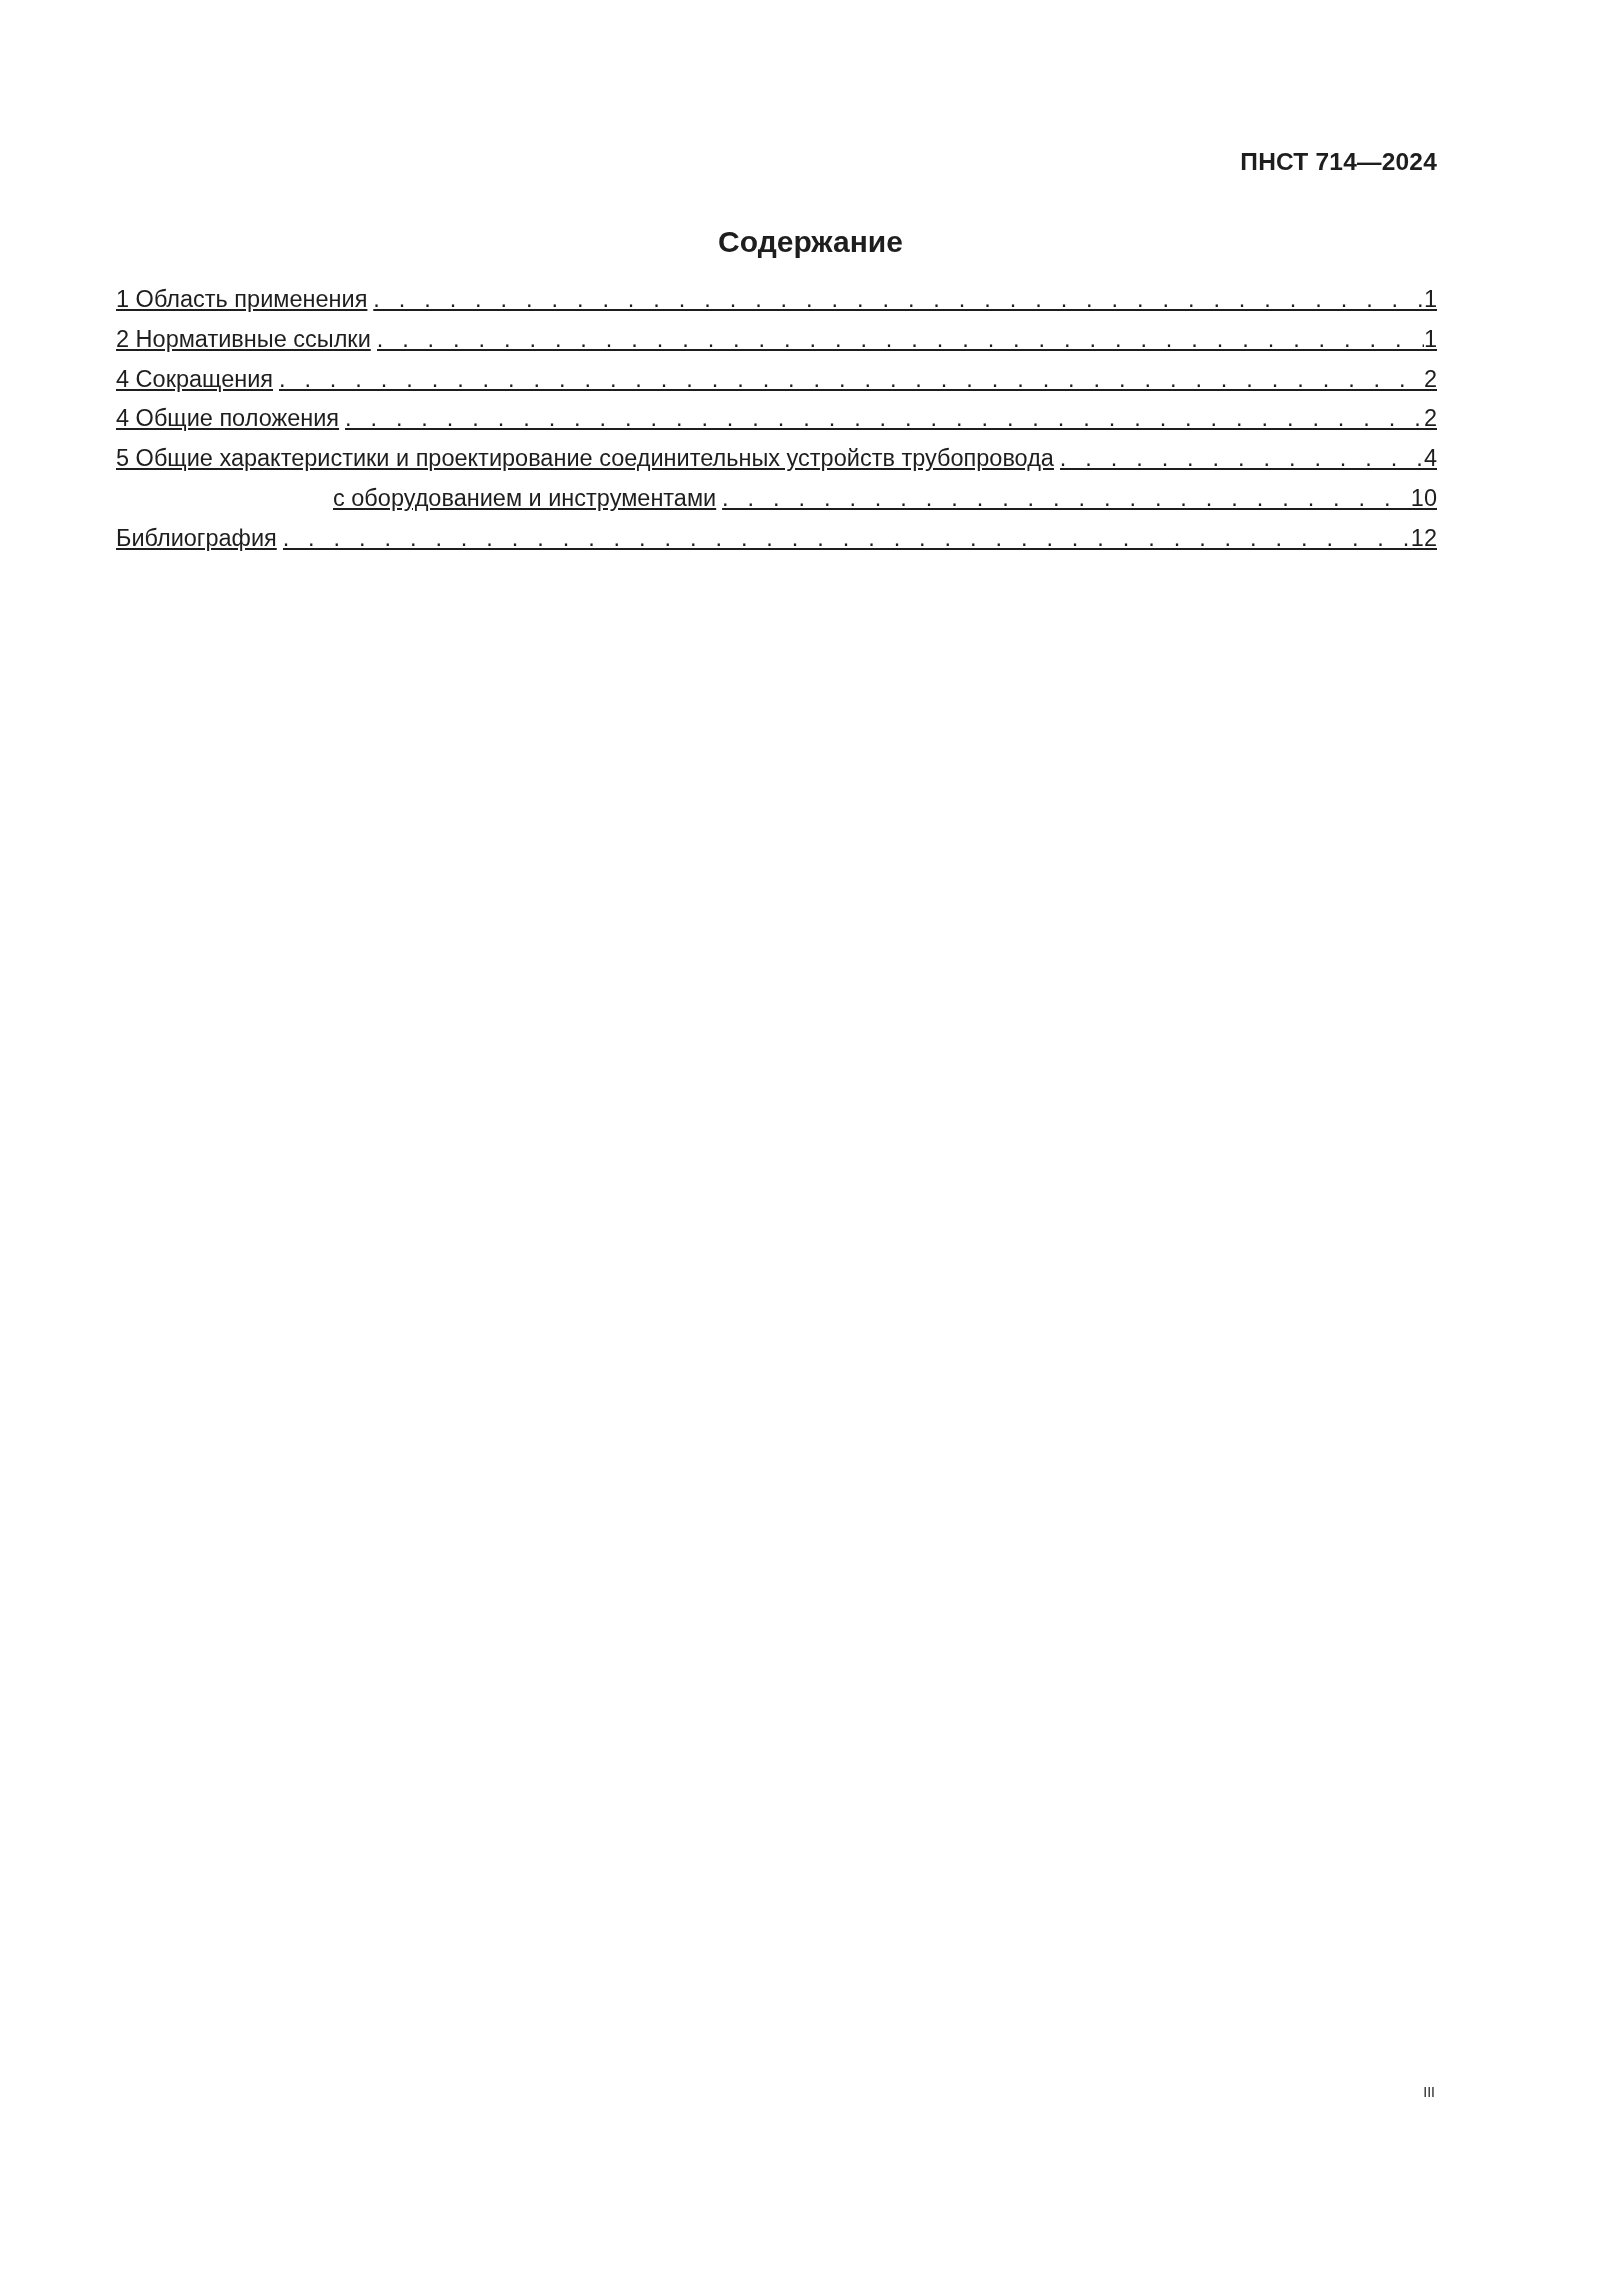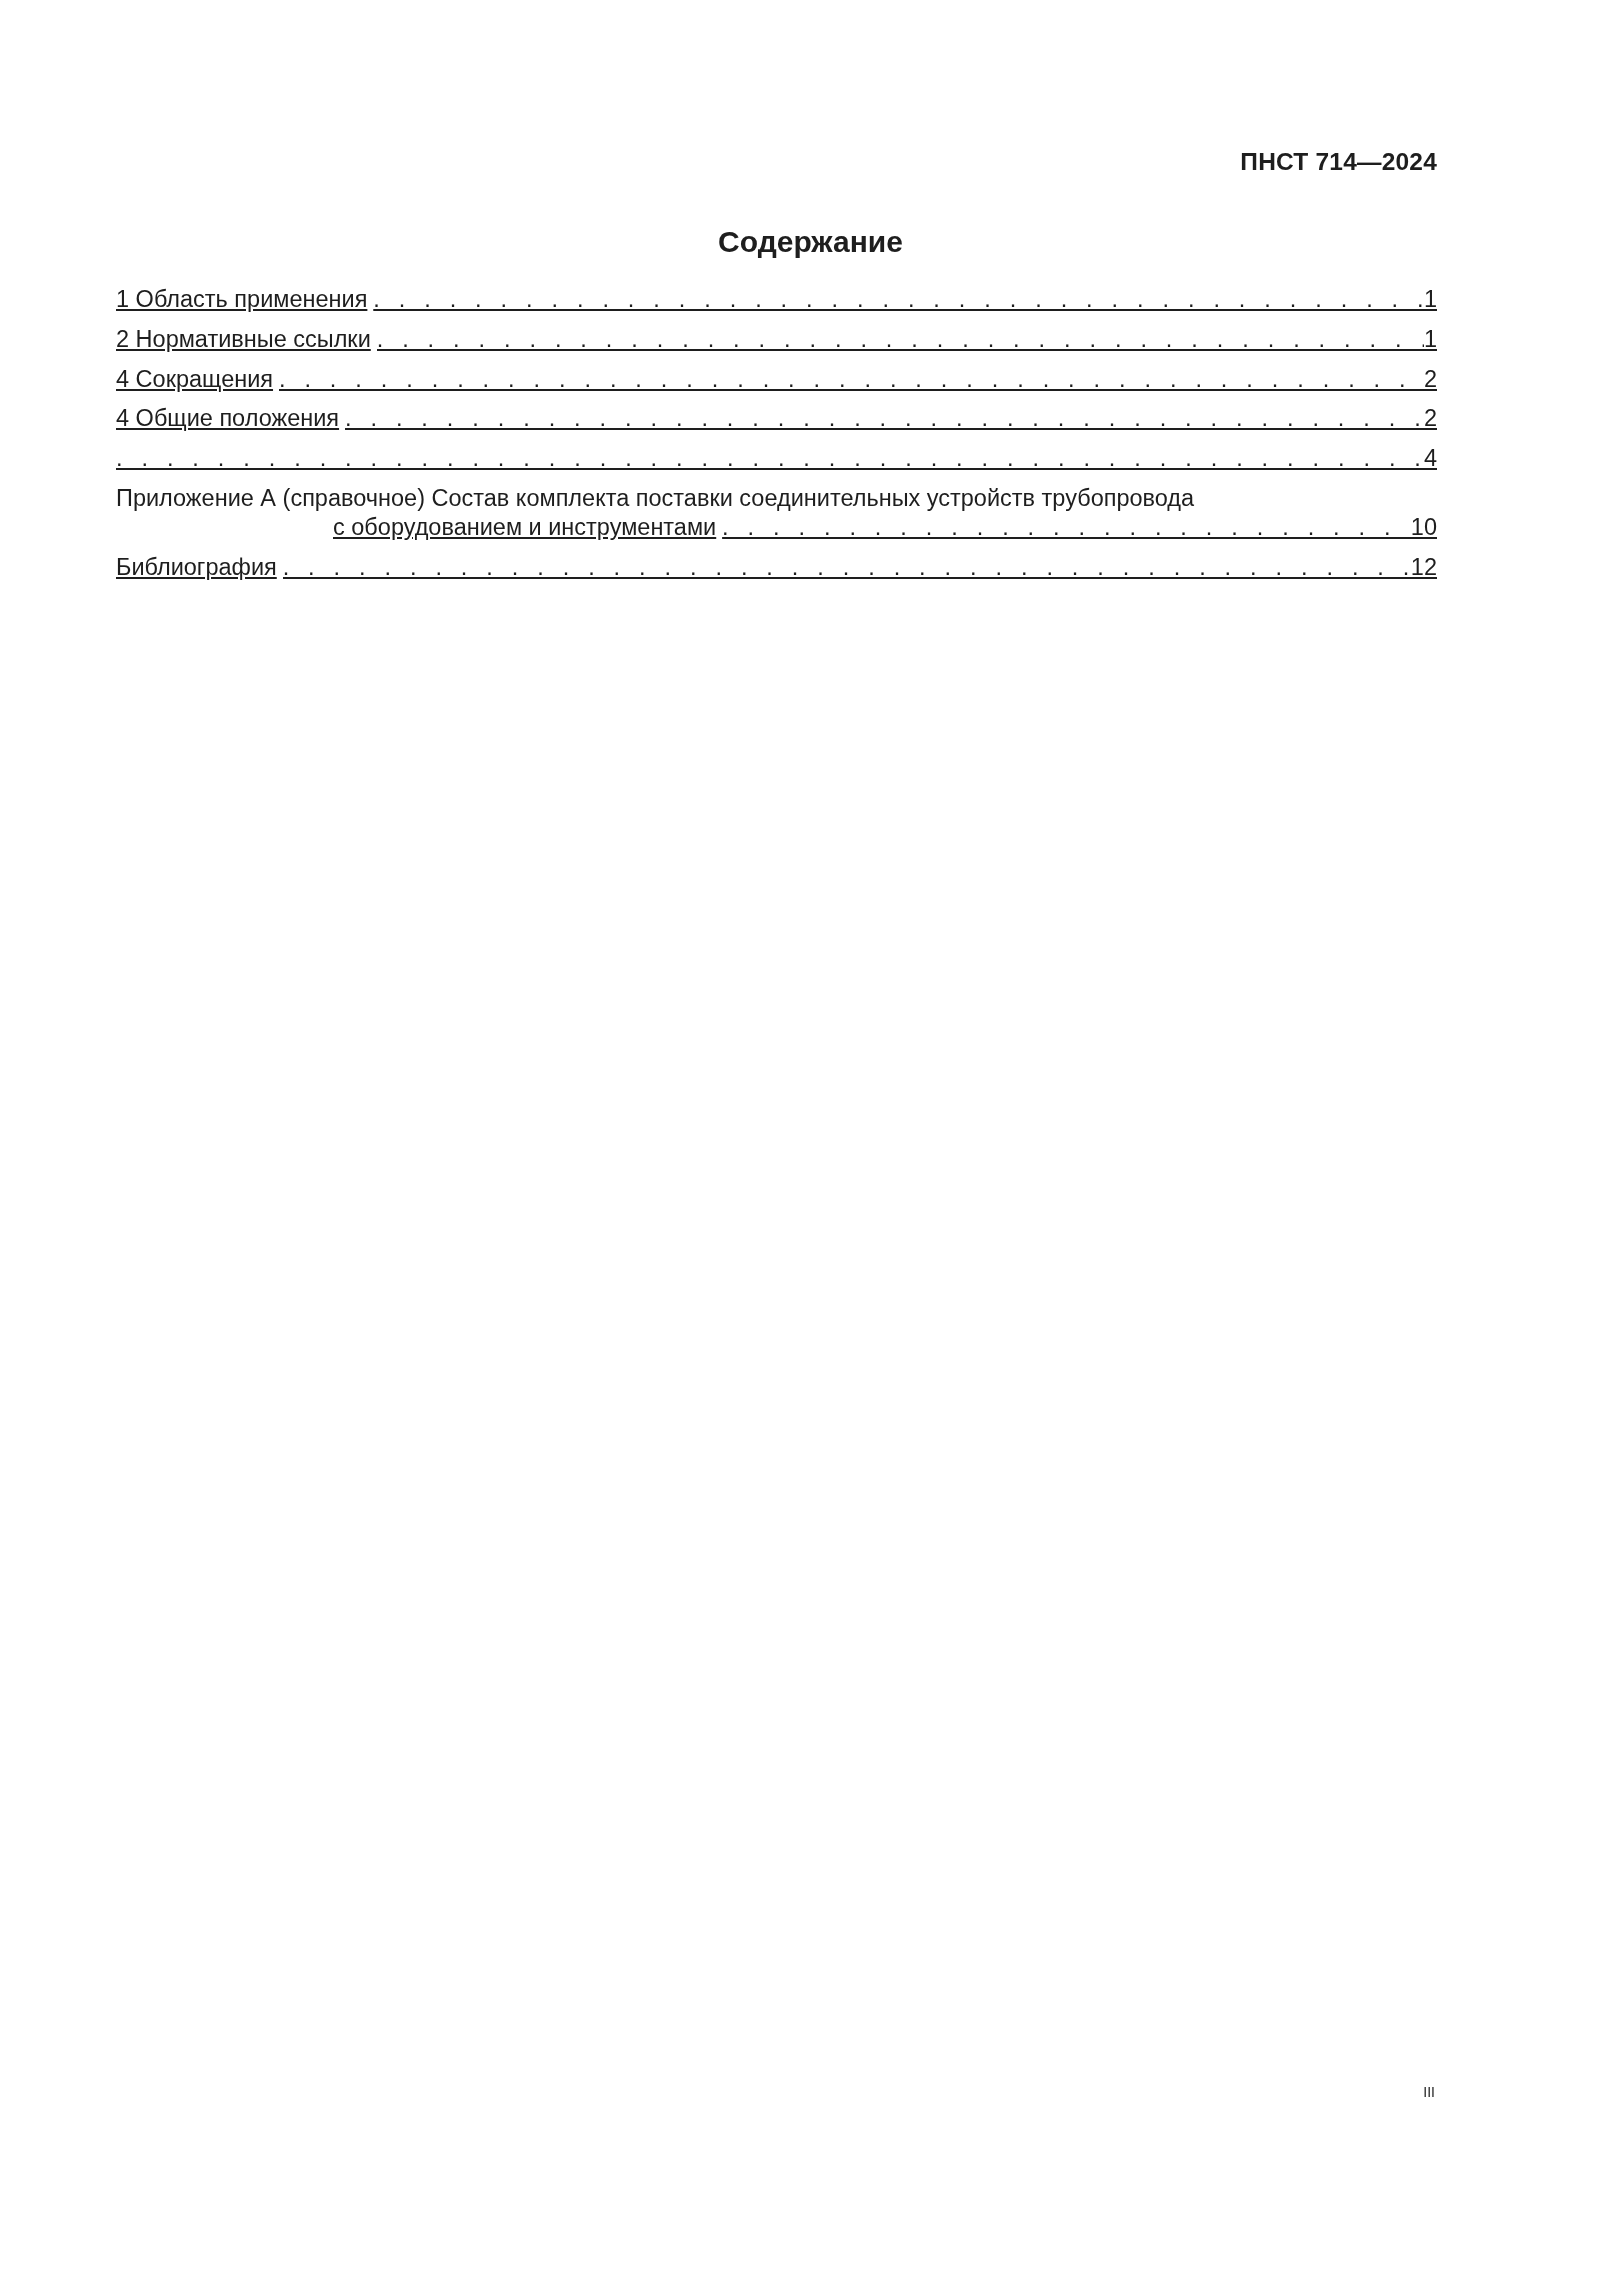--- a/index.html
+++ b/index.html
@@ -58,25 +58,25 @@
     <span class="label">4 Сокращения</span>
     <span class="leader">. . . . . . . . . . . . . . . . . . . . . . . . . . . . . . . . . . . . . . . . . . . . . . . . . . . . . . . . . . . . . . . . . . . . . . . . . . . . . . . . . . . . . . . . . . . . . . . . . . . . . . . . . . . . . . . . . . . . . . . . . . . . . . . . . . . . . . . . . . . . . . . . . .</span>
     <span class="page">2</span>
   </div>
   <div class="toc-row">
     <span class="label">4 Общие положения</span>
     <span class="leader">. . . . . . . . . . . . . . . . . . . . . . . . . . . . . . . . . . . . . . . . . . . . . . . . . . . . . . . . . . . . . . . . . . . . . . . . . . . . . . . . . . . . . . . . . . . . . . . . . . . . . . . . . . . . . . . . . . . . . . . . . . . . . . . . . . . . . . . . . . . . . . . . . .</span>
     <span class="page">2</span>
   </div>
   <div class="toc-row">
+    <span class="label">5 Общие характеристики и проектирование соединительных устройств трубопровода</span>
     <span class="leader">. . . . . . . . . . . . . . . . . . . . . . . . . . . . . . . . . . . . . . . . . . . . . . . . . . . . . . . . . . . . . . . . . . . . . . . . . . . . . . . . . . . . . . . . . . . . . . . . . . . . . . . . . . . . . . . . . . . . . . . . . . . . . . . . . . . . . . . . . . . . . . . . . .</span>
     <span class="page">4</span>
   </div>
   <div class="toc-multi">
-    <div class="first-line">Приложение А (справочное) Состав комплекта поставки соединительных устройств трубопровода</div>
     <div class="toc-row">
       <span class="label">с оборудованием и инструментами</span>
       <span class="leader">. . . . . . . . . . . . . . . . . . . . . . . . . . . . . . . . . . . . . . . . . . . . . . . . . . . . . . . . . . . . . . . . . . . . . . . . . . . . . . . . . . . . . . . . . . . . . . . . . . . . . . . . . . . . . . . . . . . . . . . . . . . . . . . . . . . . . . . . . . . . . . . . . .</span>
       <span class="page">10</span>
     </div>
   </div>
   <div class="toc-row">
     <span class="label">Библиография</span>
     <span class="leader">. . . . . . . . . . . . . . . . . . . . . . . . . . . . . . . . . . . . . . . . . . . . . . . . . . . . . . . . . . . . . . . . . . . . . . . . . . . . . . . . . . . . . . . . . . . . . . . . . . . . . . . . . . . . . . . . . . . . . . . . . . . . . . . . . . . . . . . . . . . . . . . . . .</span>
     <span class="page">12</span>

